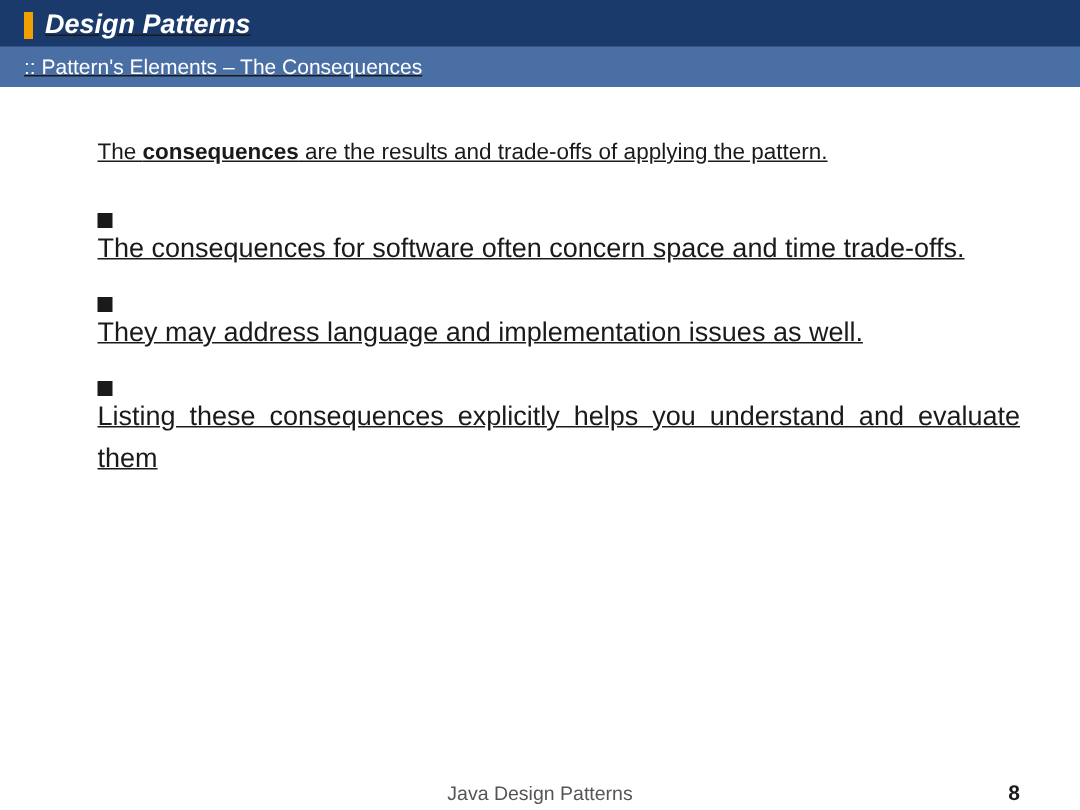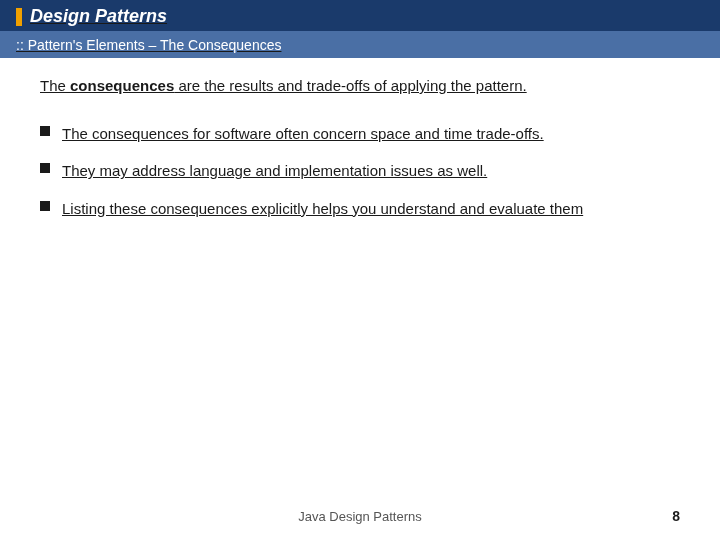--- a/index.html
+++ b/index.html
@@ -63,21 +63,22 @@
       display: inline-block;
       width: 6px;
       height: 18px;
       background: #f0a000;
       margin-right: 8px;
       vertical-align: middle;
     }
 
     
     .content {
-      padding: 16px 40px 20px 40px;
+      padding: 32px 40px 20px 40px;
+      margin-left: 25px;
     }
 
     .intro-paragraph {
       font-size: 15px;
       line-height: 1.6;
       margin-bottom: 24px;
       text-align: justify;
     }
 
     .intro-paragraph .bold {
@@ -88,44 +89,45 @@
     .bullet-list {
       list-style: none;
       padding: 0;
       margin: 0;
     }
 
     .bullet-list li {
       display: flex;
       align-items: flex-start;
       margin-bottom: 14px;
-      font-size: 15px;
+      font-size: 18px;
       line-height: 1.55;
       text-align: justify;
+      flex-direction: column;
     }
 
     .bullet-square {
       display: inline-block;
       width: 10px;
       height: 10px;
       background: #1a1a1a;
       min-width: 10px;
       margin-top: 4px;
       margin-right: 12px;
       flex-shrink: 0;
     }
 
     .bullet-text {
       flex: 1;
     }
 
     
     .footer {
       position: absolute;
-      bottom: 16px;
+      bottom: 4px;
       left: 0;
       right: 0;
       display: flex;
       justify-content: center;
       align-items: center;
       padding: 0 21px;
     }
 
     .footer-center {
       color: #555555;

